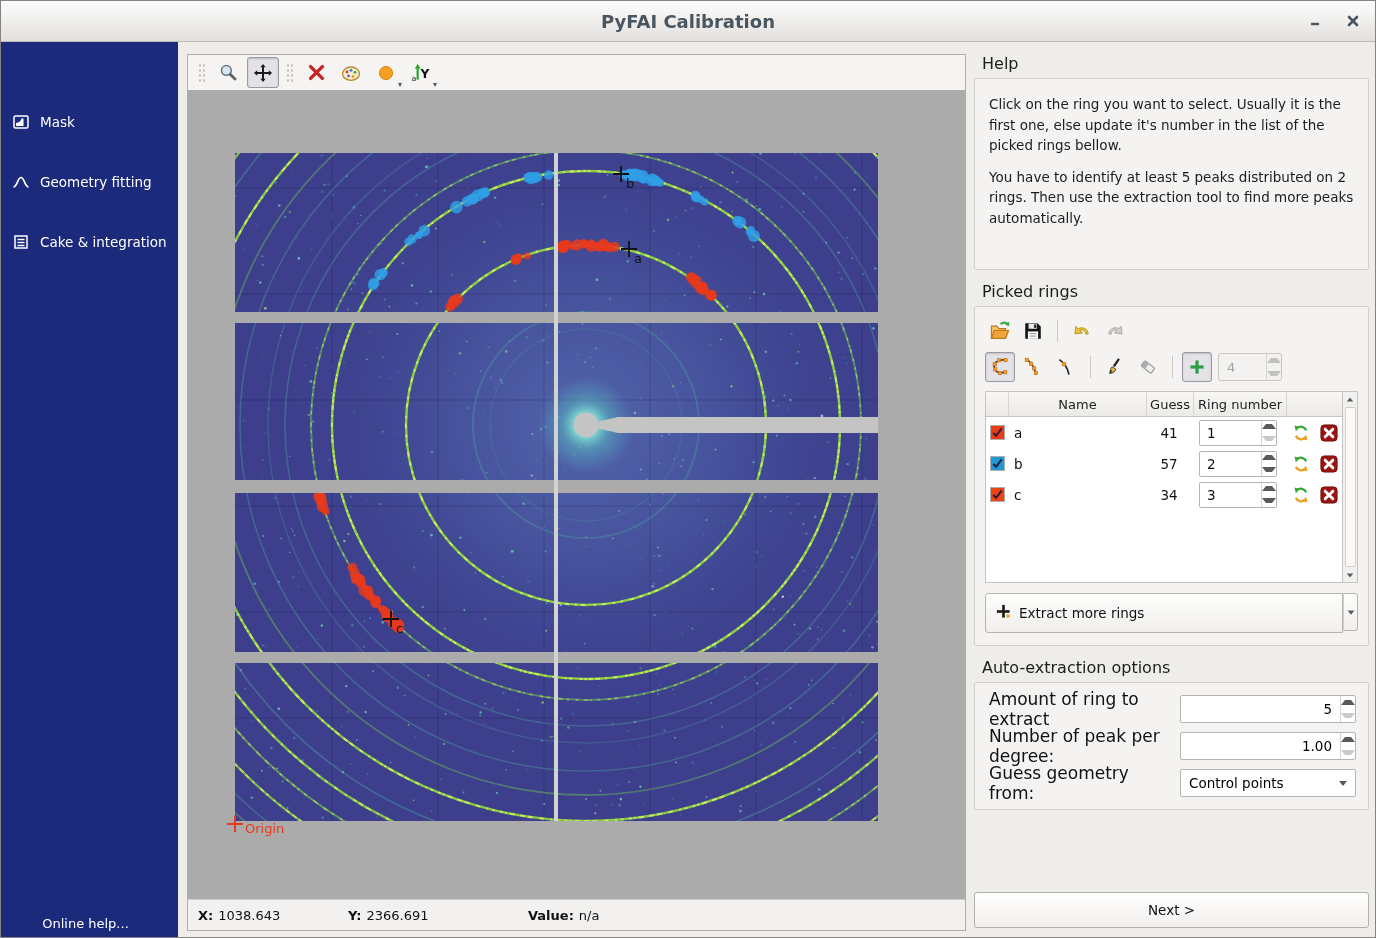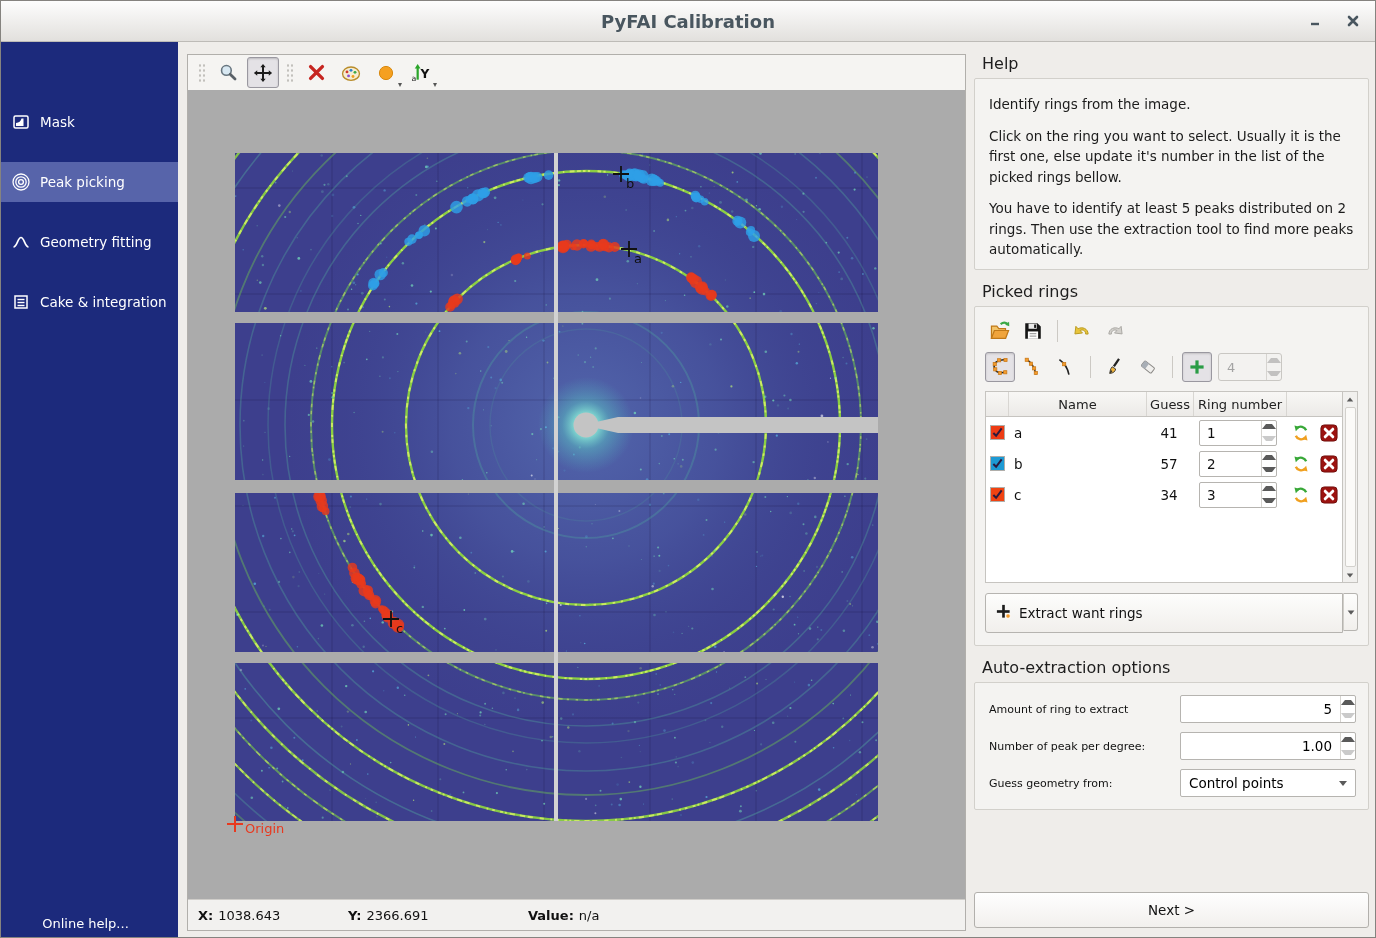--- a/index.html
+++ b/index.html
@@ -70,21 +70,21 @@
   .act-btn{width:18px;height:18px;display:flex;align-items:center;justify-content:center;}
   .table-scroll{width:15px;border:1px solid #c6c4c0;border-left:none;background:#f1f0ee;display:flex;flex-direction:column;align-items:center;box-sizing:border-box;}
   .scr-arrow{height:14px;display:flex;align-items:center;justify-content:center;width:100%;}
   .scr-thumb{flex:1;width:9px;margin:1px 0;background:#fbfaf8;border:1px solid #d2d0cc;border-radius:2px;}
   .extract-row{margin-top:10px;display:flex;}
   .extract-btn{flex:1;height:38px;border:1px solid #b6b4b0;border-radius:3px 0 0 3px;background:linear-gradient(#fdfdfc,#f1efec);display:flex;align-items:center;padding-left:9px;gap:7px;font-size:13.5px;color:#111;}
   .extract-dd{width:15px;height:38px;border:1px solid #b6b4b0;border-left:1px solid #d0cec9;border-radius:0 3px 3px 0;display:flex;align-items:center;justify-content:center;background:linear-gradient(#fdfdfc,#f1efec);box-sizing:border-box;}
   
   .auto-frame{padding:12px;display:flex;flex-direction:column;gap:9px;}
   .field-row{display:flex;align-items:center;height:28px;}
-  .field-label{flex:1;font-size:11px;color:#111;padding-left:2px;}
+  .field-label{flex:1;font-size:17px;color:#111;padding-left:2px;}
   .field-spin{width:176px;height:28px;background:#fff;border:1px solid #b6b4b0;border-radius:2px;display:flex;box-sizing:border-box;}
   .field-spin .val{flex:1;display:flex;align-items:center;justify-content:flex-end;padding-right:8px;font-size:13.5px;}
   .combo{width:176px;height:28px;background:#fff;border:1px solid #b6b4b0;border-radius:2px;display:flex;align-items:center;padding:0 8px;font-size:13.5px;justify-content:space-between;box-sizing:border-box;margin-left:24px;}
   .next-btn{margin-top:auto;margin-bottom:10px;height:36px;border:1px solid #b2b0ac;border-radius:3px;background:linear-gradient(#fefefe,#f2f0ed);font-size:13.5px;color:#111;font-family:inherit;}
 </style>
 </head>
 <body>
 
 <div class="window">
   <div class="titlebar">
@@ -105,32 +105,20 @@
   <div class="body-row">
     <nav class="sidebar" id="sidebar">
         <div class="side-item">
           <span class="ic" style="display:flex;">
             <svg width="18" height="18" viewBox="0 0 18 18">
               <rect x="2" y="3" width="14" height="12" rx="1.5" fill="none" stroke="#fff" stroke-width="1.5"></rect>
               <path d="M4 13 L4 10 Q8.5 9.5 9.5 5.5 L11.5 5.5 L11.5 13 Z" fill="#fff"></path>
             </svg>
           </span>
           <span>Mask</span>
-        </div>
-        <div class="side-item selected">
-          <span class="ic" style="display:flex;">
-            <svg width="18" height="18" viewBox="0 0 18 18">
-              <g fill="none" stroke="#fff">
-                <circle cx="9" cy="9" r="8" stroke-width="1.3"></circle>
-                <circle cx="9" cy="9" r="5.2" stroke-width="1.3"></circle>
-                <circle cx="9" cy="9" r="2.4" stroke-width="1.3"></circle>
-              </g>
-            </svg>
-          </span>
-          <span>Peak picking</span>
         </div>
         <div class="side-item">
           <span class="ic" style="display:flex;">
             <svg width="18" height="18" viewBox="0 0 18 18">
               <path d="M1.5 14 C5 14 5.8 4.5 9 4.5 C12.2 4.5 13 14 16.5 14" fill="none" stroke="#fff" stroke-width="1.7"></path>
             </svg>
           </span>
           <span>Geometry fitting</span>
         </div>
         <div class="side-item">
@@ -1009,21 +997,20 @@
               <b>Value:</b>
               <span>n/a</span>
             </span>
         </div>
       </div>
     </section>
 
     <aside class="right-panel">
       <div class="group-label">Help</div>
       <div class="frame help-frame">
-        <p>Identify rings from the image.</p>
         <p>Click on the ring you want to select. Usually it is the first one, else update it's number in the list of the picked rings bellow.</p>
         <p>You have to identify at least 5 peaks distributed on 2 rings. Then use the extraction tool to find more peaks automatically.</p>
       </div>
       <div class="gap"></div>
       <div class="group-label">Picked rings</div>
       <div class="frame rings-frame">
         <div class="icon-row" id="file-toolbar">
             <div class="flat-btn">
               <span class="ic" style="display:flex;">
                 <svg width="22" height="22" viewBox="0 0 18 18">
@@ -1288,21 +1275,21 @@
         </div>
         <div class="extract-row">
           <div class="extract-btn">
             <span class="ic">
               <svg width="17" height="17" viewBox="0 0 18 18">
                   <rect x="7.6" y="2" width="2.8" height="13.5" fill="#1c1c1c"></rect>
                   <rect x="2" y="7.6" width="13.5" height="2.8" fill="#1c1c1c"></rect>
                   <circle cx="13.8" cy="13.8" r="2.4" fill="#f49b2c" stroke="#fff" stroke-width="0.9"></circle>
                 </svg>
             </span>
-            <span>Extract want rings</span>
+            <span>Extract more rings</span>
           </div>
           <div class="extract-dd">
               <div class="tri-dn" style="transform:scale(.85);"></div>
             </div>
         </div>
       </div>
       <div class="gap"></div>
       <div class="group-label">Auto-extraction options</div>
       <div class="frame auto-frame" id="auto-frame">
           <div class="field-row">

